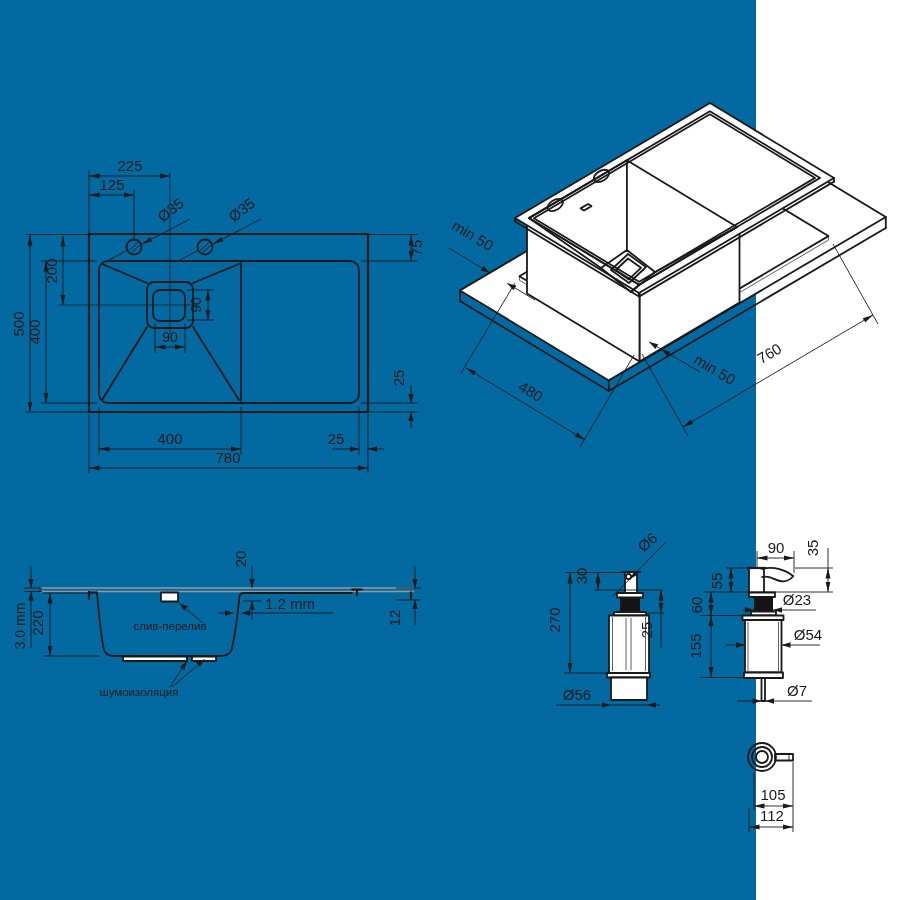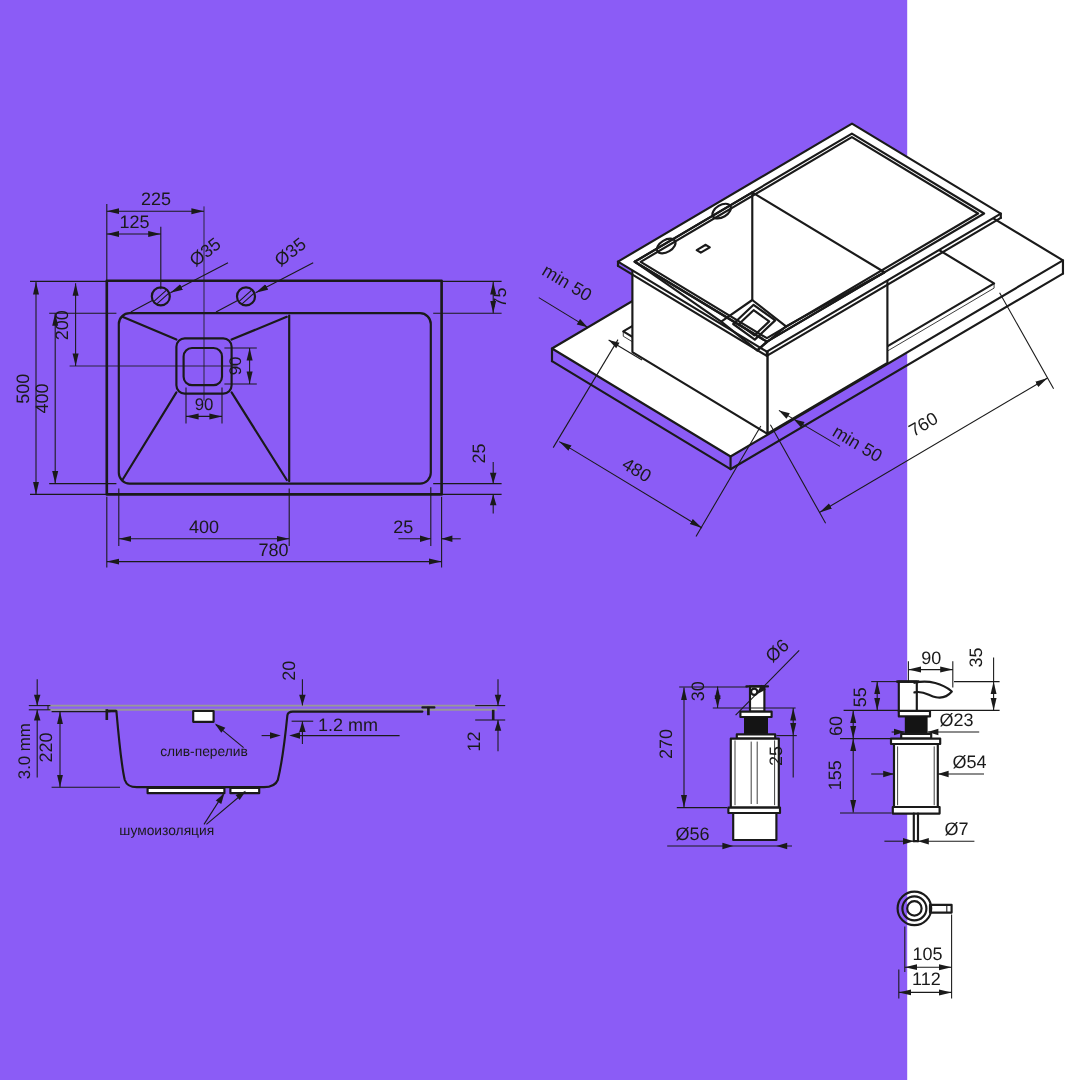--- a/index.html
+++ b/index.html
@@ -1,16 +1,16 @@
 <!DOCTYPE html>
 <html><head>
 <meta charset="utf-8">
 <style>
   html,body{margin:0;padding:0;background:#fff;}
-  #canvas{position:relative;width:756px;height:900px;background:#8b5cf6;font-family:"Liberation Sans",sans-serif;}
+  #canvas{position:relative;width:756px;height:900px;background:#0369a1;font-family:"Liberation Sans",sans-serif;}
   svg text{fill:#1a1a1a;font-family:"Liberation Sans",sans-serif;}
   .t15{font-size:15px;text-anchor:middle;}
   .t14{font-size:14px;text-anchor:middle;}
   .t11{font-size:11.5px;text-anchor:middle;}
   .ln{stroke:#1a1a1a;fill:none;stroke-width:1.8;stroke-linejoin:round;stroke-linecap:round;}
   .ln2{stroke:#1a1a1a;fill:none;stroke-width:2.2;stroke-linejoin:round;}
   .lnw{stroke:#1a1a1a;fill:#fff;stroke-width:1.8;stroke-linejoin:round;}
   .dl{stroke:#1a1a1a;fill:none;stroke-width:0.9;}
   .cl{stroke:#1a1a1a;fill:none;stroke-width:0.7;}
   .gl{stroke:#999;fill:none;stroke-width:1.6;}

